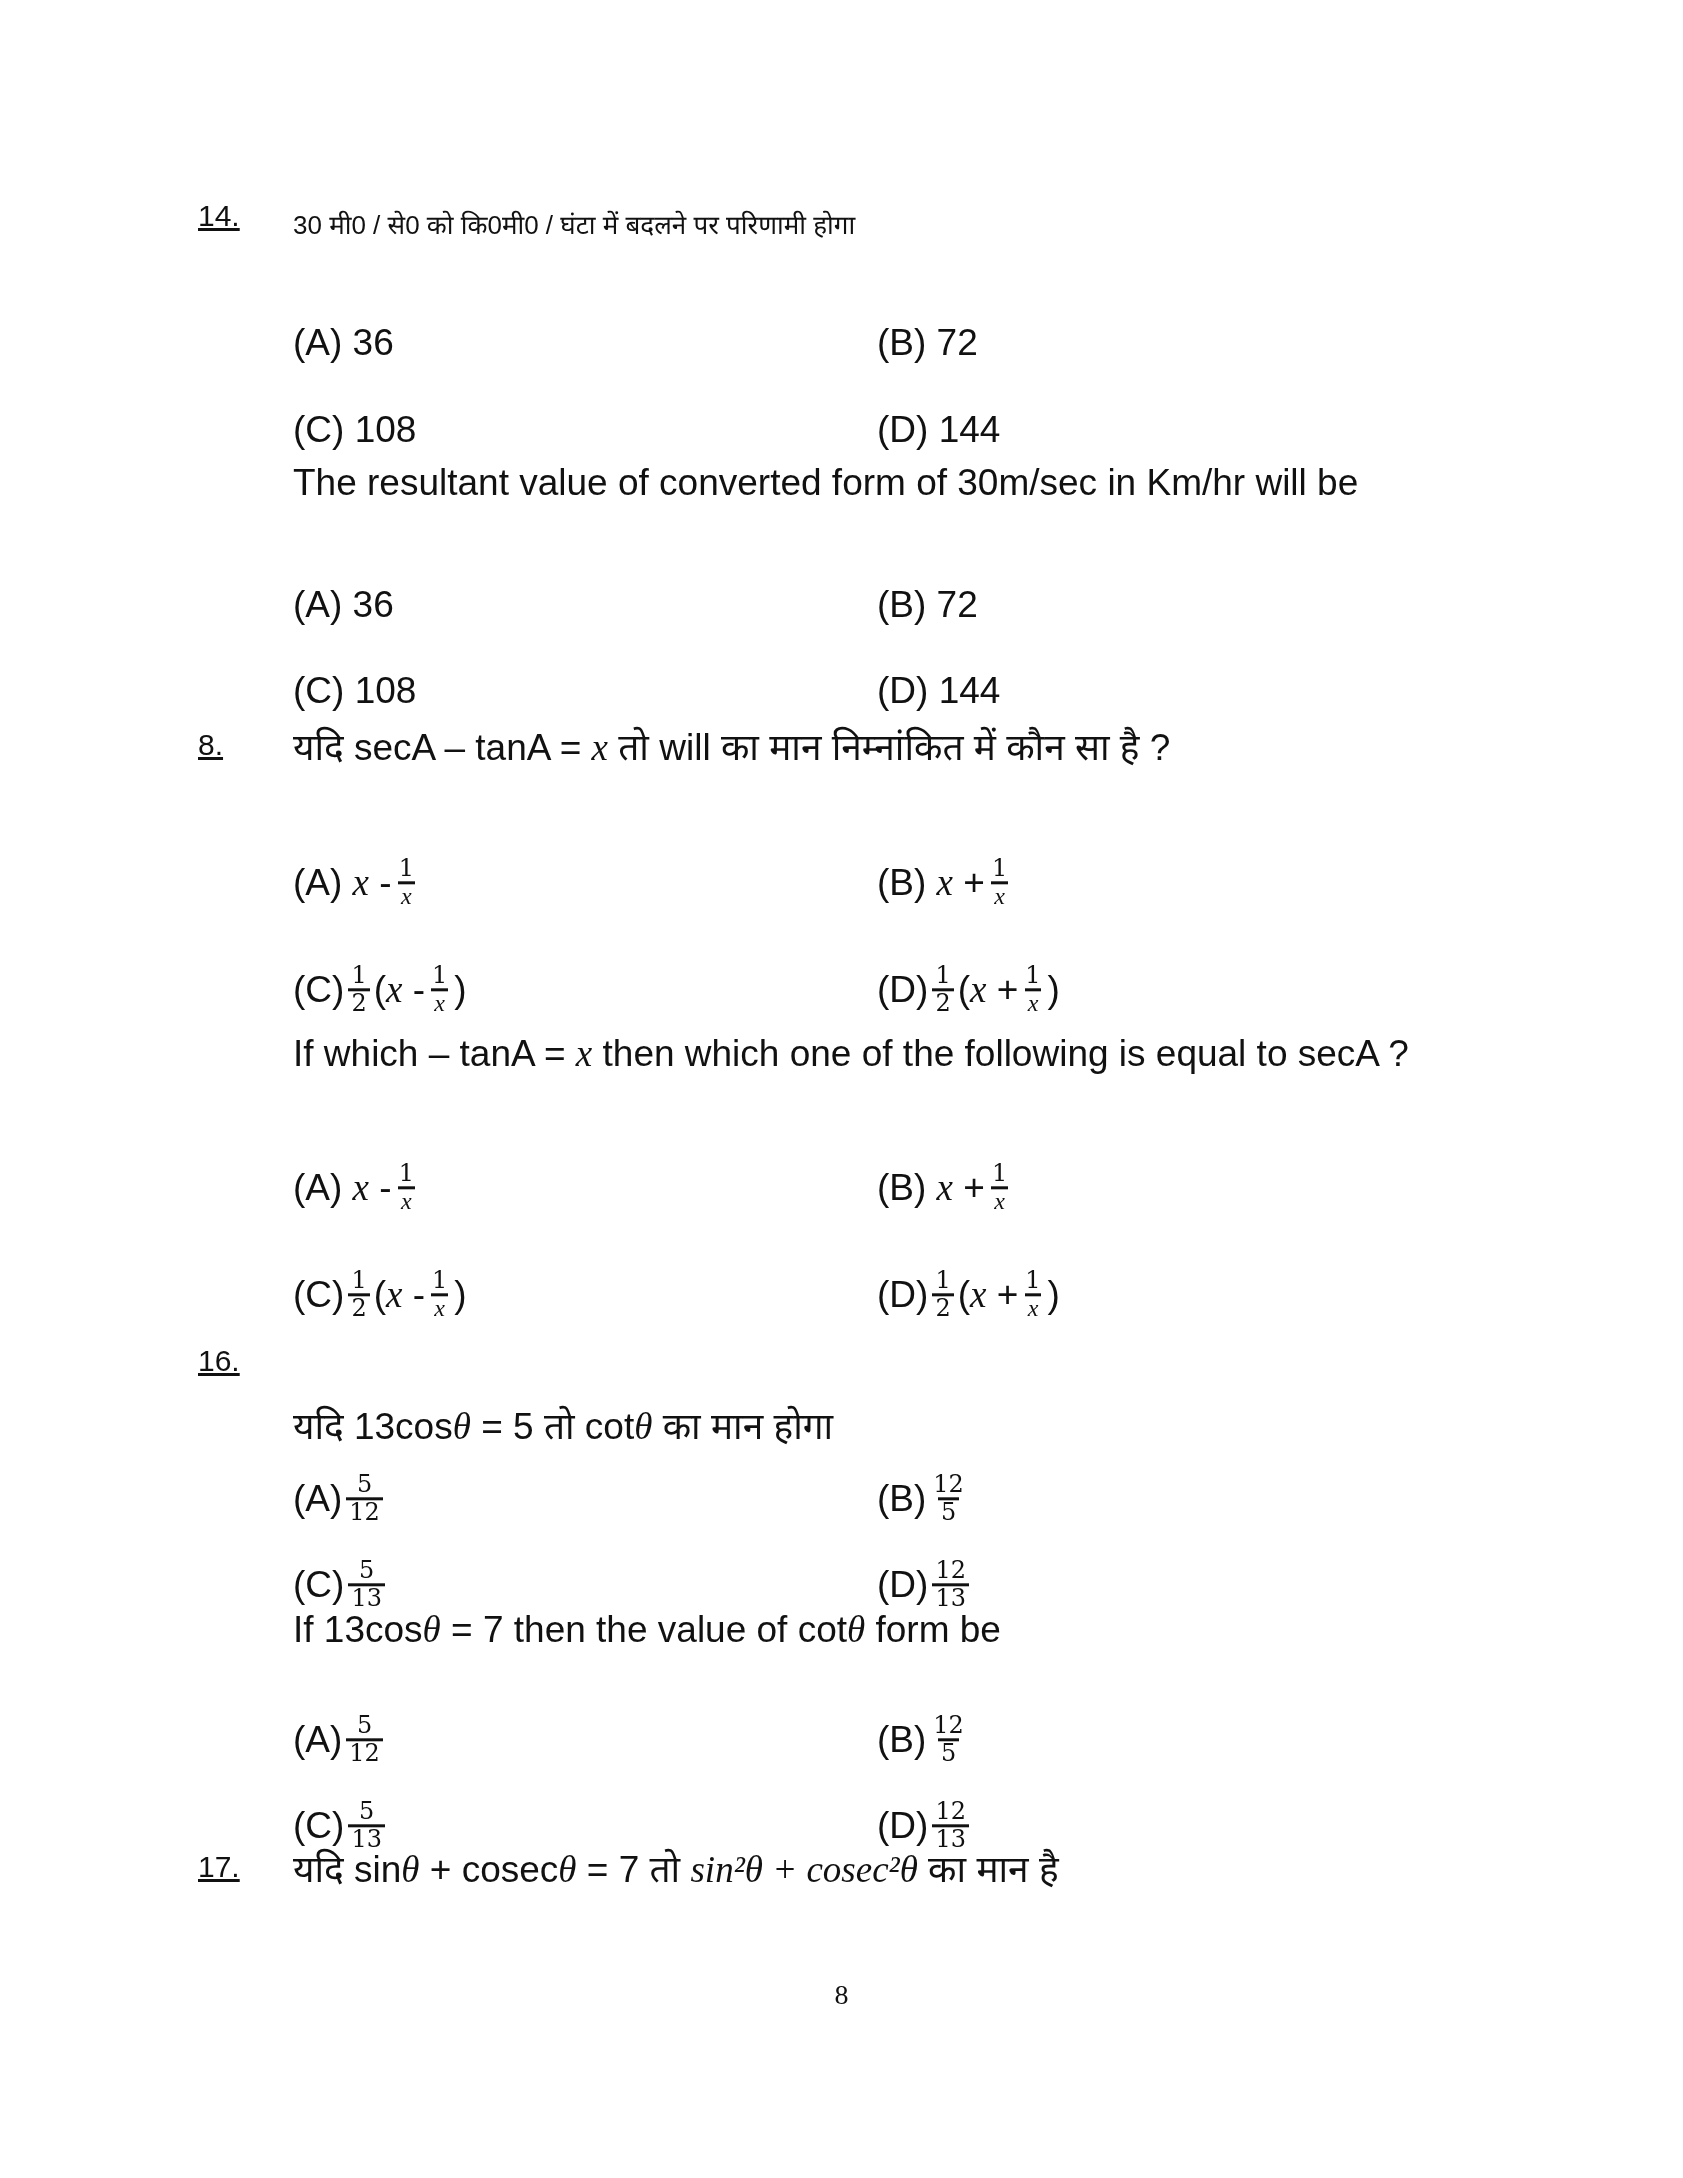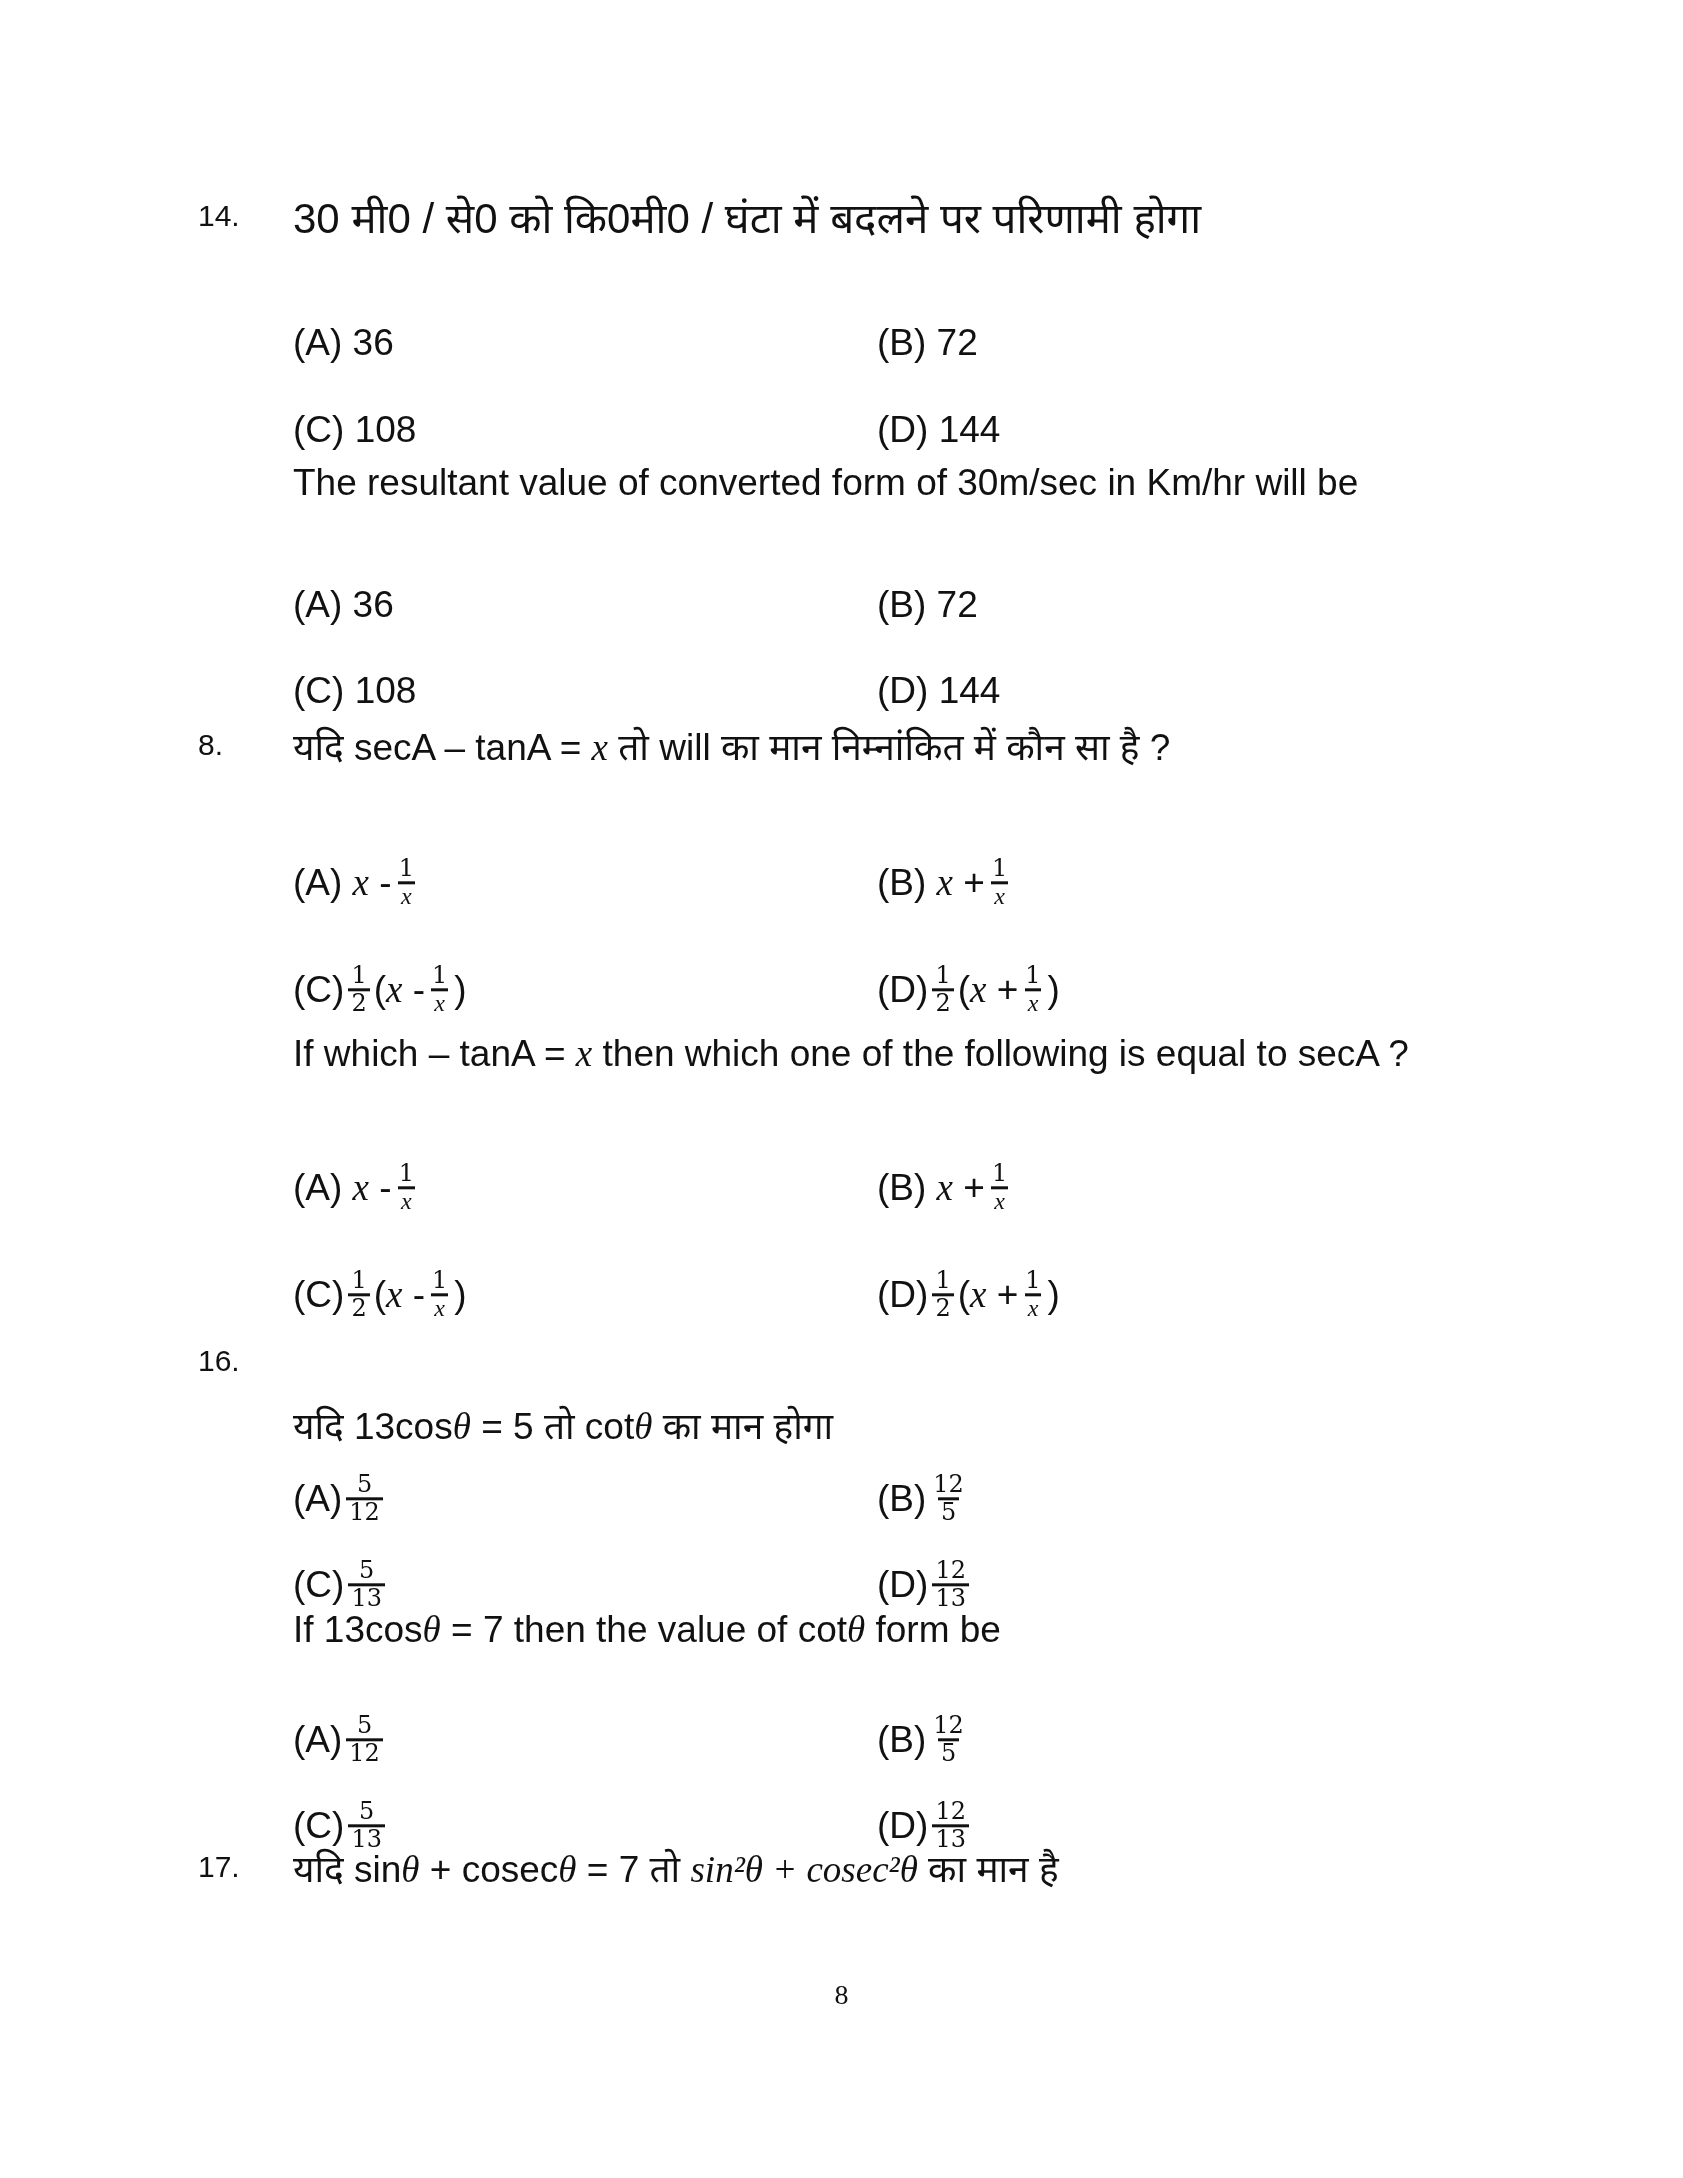--- a/index.html
+++ b/index.html
@@ -1,36 +1,36 @@
 <!DOCTYPE html>
 <html><head>
 <meta charset="utf-8">
 <style>
   html, body { margin:0; padding:0; background:#fff; }
   body { width:1683px; height:2178px; position:relative; overflow:hidden; color:#111;
          font-family:"Liberation Sans", sans-serif; }
   .line { position:absolute; font-size:37px; white-space:nowrap; transform:translateY(-50%); }
-  .qnum { position:absolute; left:198px; font-size:30px; transform:translateY(-50%); }
+  .qnum { position:absolute; left:198px; font-size:30px; transform:translateY(-50%);text-decoration:underline; }
   .opt { position:absolute; font-size:37px; white-space:nowrap; transform:translateY(-50%);
          display:flex; align-items:center;margin-top:35px; }
   .colA { left:293px; } .colB { left:877px; }
   .txt { left:293px; }
   .frac { display:inline-flex; flex-direction:column; align-items:center; vertical-align:middle;
           margin:0 4px; font-family:"DejaVu Serif", serif; font-size:24px; line-height:1.05; }
   .frac .num { padding:0 3px; }
   .frac .den { border-top:3px solid #111; padding:0 3px; }
   .m { font-family:"Liberation Serif", serif; font-style:italic; }
   .pageno { position:absolute; left:0; width:1683px; top:1995px; text-align:center;
             font-family:"Liberation Serif", serif; font-size:28px; transform:translateY(-50%); }
 </style>
 </head>
 <body>
 
 <span class="qnum" style="top:216px">14.</span>
-<span class="line txt" style="top:216px;font-size:42px">30 मी0 / से0 को कि0मी0 / घंटा में बदलने पर परिणामी होगा</span>
+<span class="line txt" style="top:224px;font-size:26px">30 मी0 / से0 को कि0मी0 / घंटा में बदलने पर परिणामी होगा</span>
 <span class="opt colA" style="top:308px">(A) 36</span>
 <span class="opt colB" style="top:308px">(B) 72</span>
 <span class="opt colA" style="top:395px">(C) 108</span>
 <span class="opt colB" style="top:395px">(D) 144</span>
 <span class="line txt" style="top:483px">The resultant value of converted form of 30m/sec in Km/hr will be</span>
 <span class="opt colA" style="top:570px">(A) 36</span>
 <span class="opt colB" style="top:570px">(B) 72</span>
 <span class="opt colA" style="top:656px">(C) 108</span>
 <span class="opt colB" style="top:656px">(D) 144</span>
 

